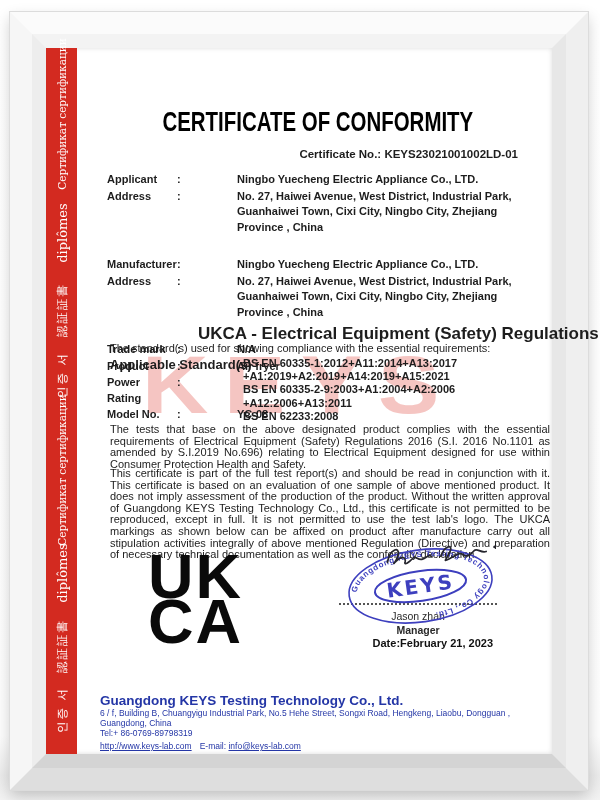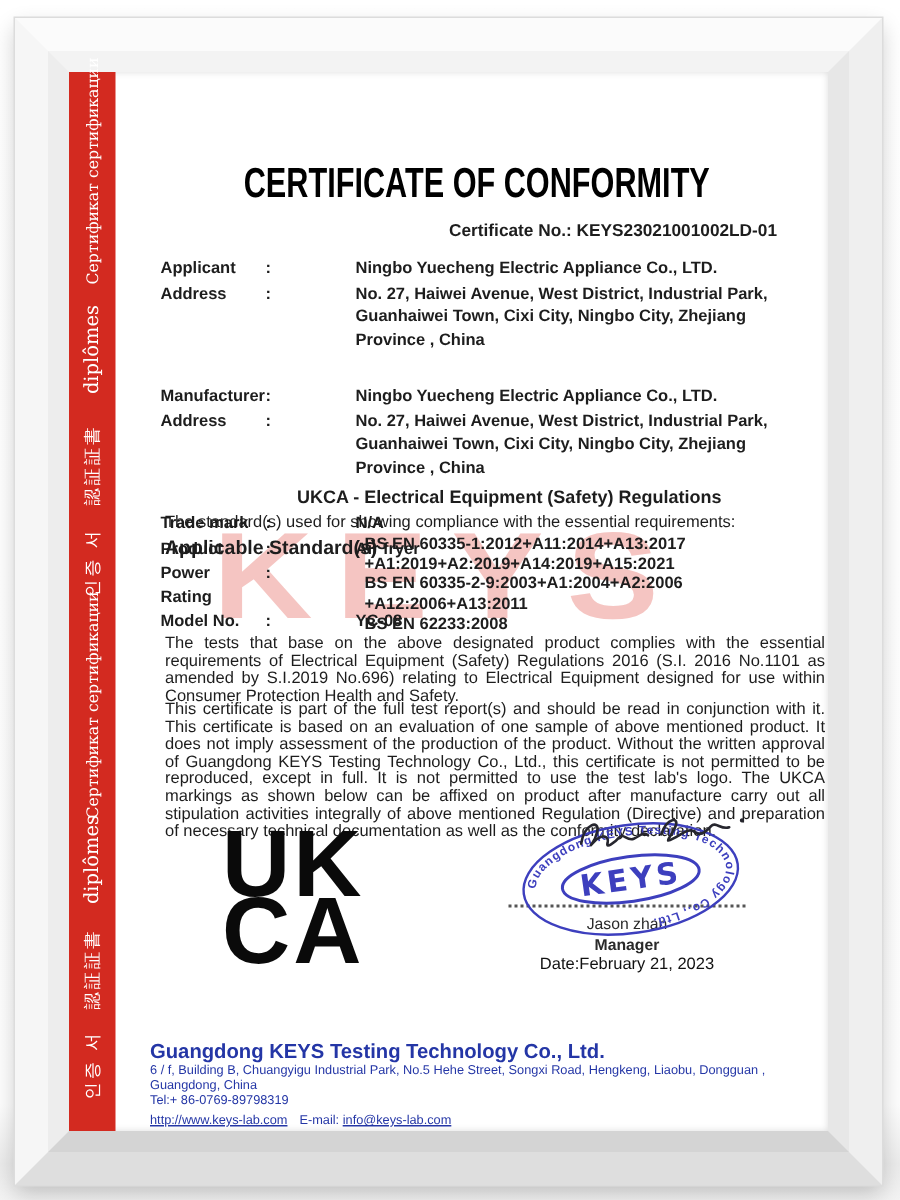--- a/index.html
+++ b/index.html
@@ -47,40 +47,40 @@
   .title span{display:inline-block;transform:scaleX(.73);transform-origin:center;}
   .certno{
     position:absolute;top:100px;right:20px;font-size:11.5px;font-weight:bold;white-space:nowrap;
   }
   .fields{position:absolute;top:124px;left:9px;right:0;font-size:11px;font-weight:bold;}
   .frow{display:flex;line-height:15.5px;margin-bottom:1px;}
   .frow.gap{margin-top:22px;}
   .flab{width:70px;flex:none;}
   .fcol{width:24px;flex:none;}
   .fval{flex:1;padding-left:36px;}
-  .regline{position:absolute;top:276px;left:100px;font-size:12px;font-weight:bold;white-space:nowrap;}
+  .regline{position:absolute;top:276px;left:100px;font-size:17px;font-weight:bold;white-space:nowrap;}
   .stdintro{position:absolute;top:294px;left:12px;font-size:11px;}
   .stdlabel{position:absolute;top:309px;left:12px;font-size:13px;font-weight:bold;}
   .stdlist{position:absolute;top:309px;left:145px;font-size:11px;font-weight:bold;line-height:13.2px;white-space:nowrap;}
   .para{position:absolute;left:0;width:440px;font-size:11px;line-height:11.6px;text-align:justify;margin:12px;}
   .paraA{top:364px;}
   .paraB{top:408px;}
   
   .ukca{
     position:absolute;top:506px;left:50px;font-family:Liberation Sans, sans-serif;
     font-weight:bold;font-size:63px;line-height:45px;letter-spacing:2px;color:#0a0a0a;
   }
   
   .sigblock{position:absolute;top:492px;left:245px;width:155px;height:120px;}
   .signature{position:absolute;top:-2px;left:32px;width:128px;height:32px;transform:rotate(-4deg);z-index:2;}
   .stamp{position:absolute;top:6px;left:0px;width:155px;height:80px;transform:rotate(-8deg);z-index:1;}
   .dots{position:absolute;top:63px;left:-4px;width:158px;border-bottom:2px dotted #555;}
   .signame{position:absolute;top:70px;left:0;width:150px;text-align:center;font-size:10.5px;font-weight:normal;color:#2a2a2a;}
   .sigtitle{position:absolute;top:84px;left:0;width:150px;text-align:center;font-size:10.5px;font-weight:bold;color:#2a2a2a;}
-  .sigdate{position:absolute;top:97px;left:0;width:150px;text-align:center;font-size:11px;font-weight:normal;color:#111;white-space:nowrap;}
+  .sigdate{position:absolute;top:97px;left:0;width:150px;text-align:right;font-size:11px;font-weight:bold;color:#111;white-space:nowrap;}
   
   .footer{position:absolute;top:645px;left:2px;width:438px;color:#2436a6;}
   .f-company{font-size:13.5px;font-weight:bold;white-space:nowrap;}
   .f-small{font-size:8.5px;line-height:10px;white-space:nowrap;}
   .f-links{font-size:8.5px;margin-top:3px;white-space:nowrap;}
   .f-links a{color:#2436a6;text-decoration:underline;cursor:pointer;}
   .f-email-label{margin-left:8px;}
 </style>
 </head>
 <body>

